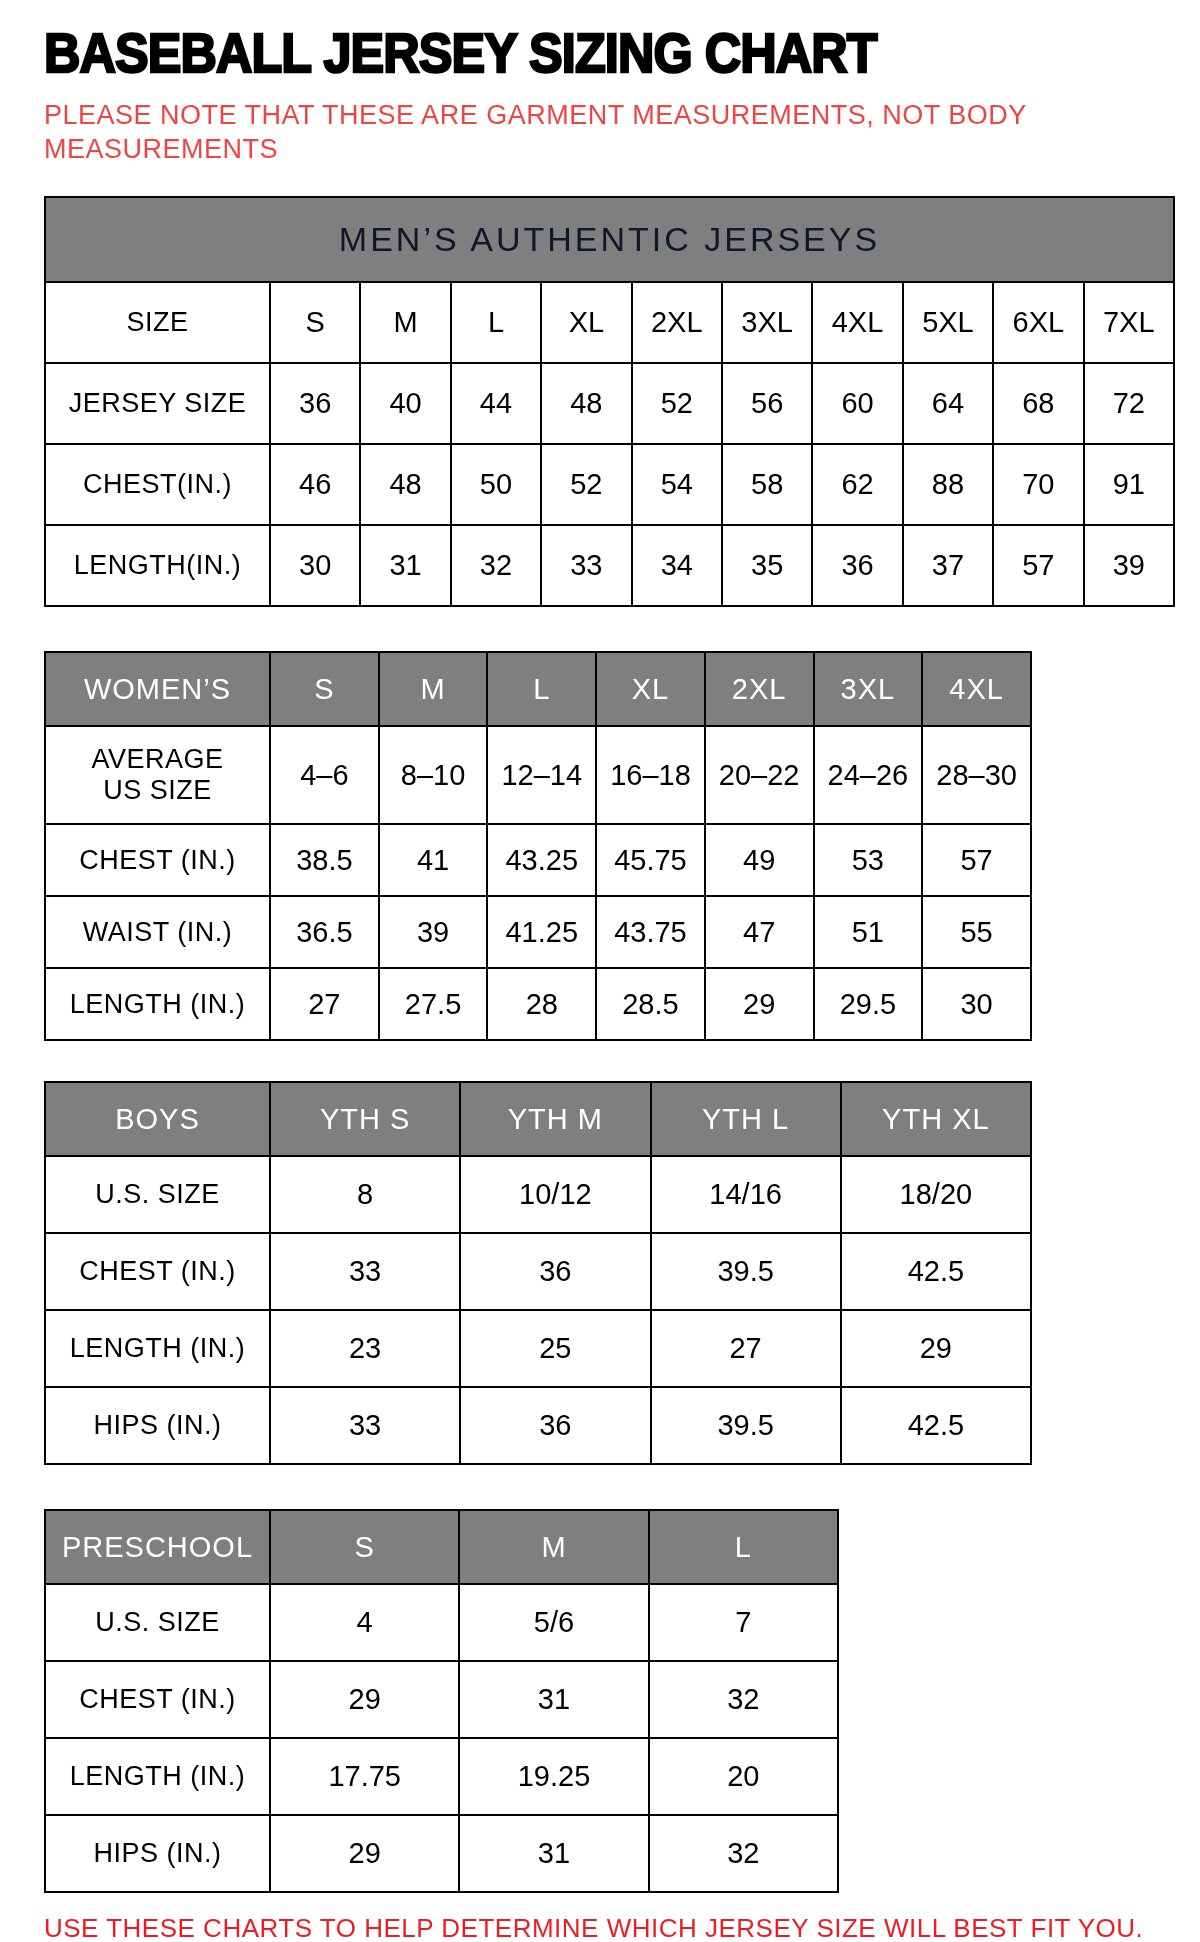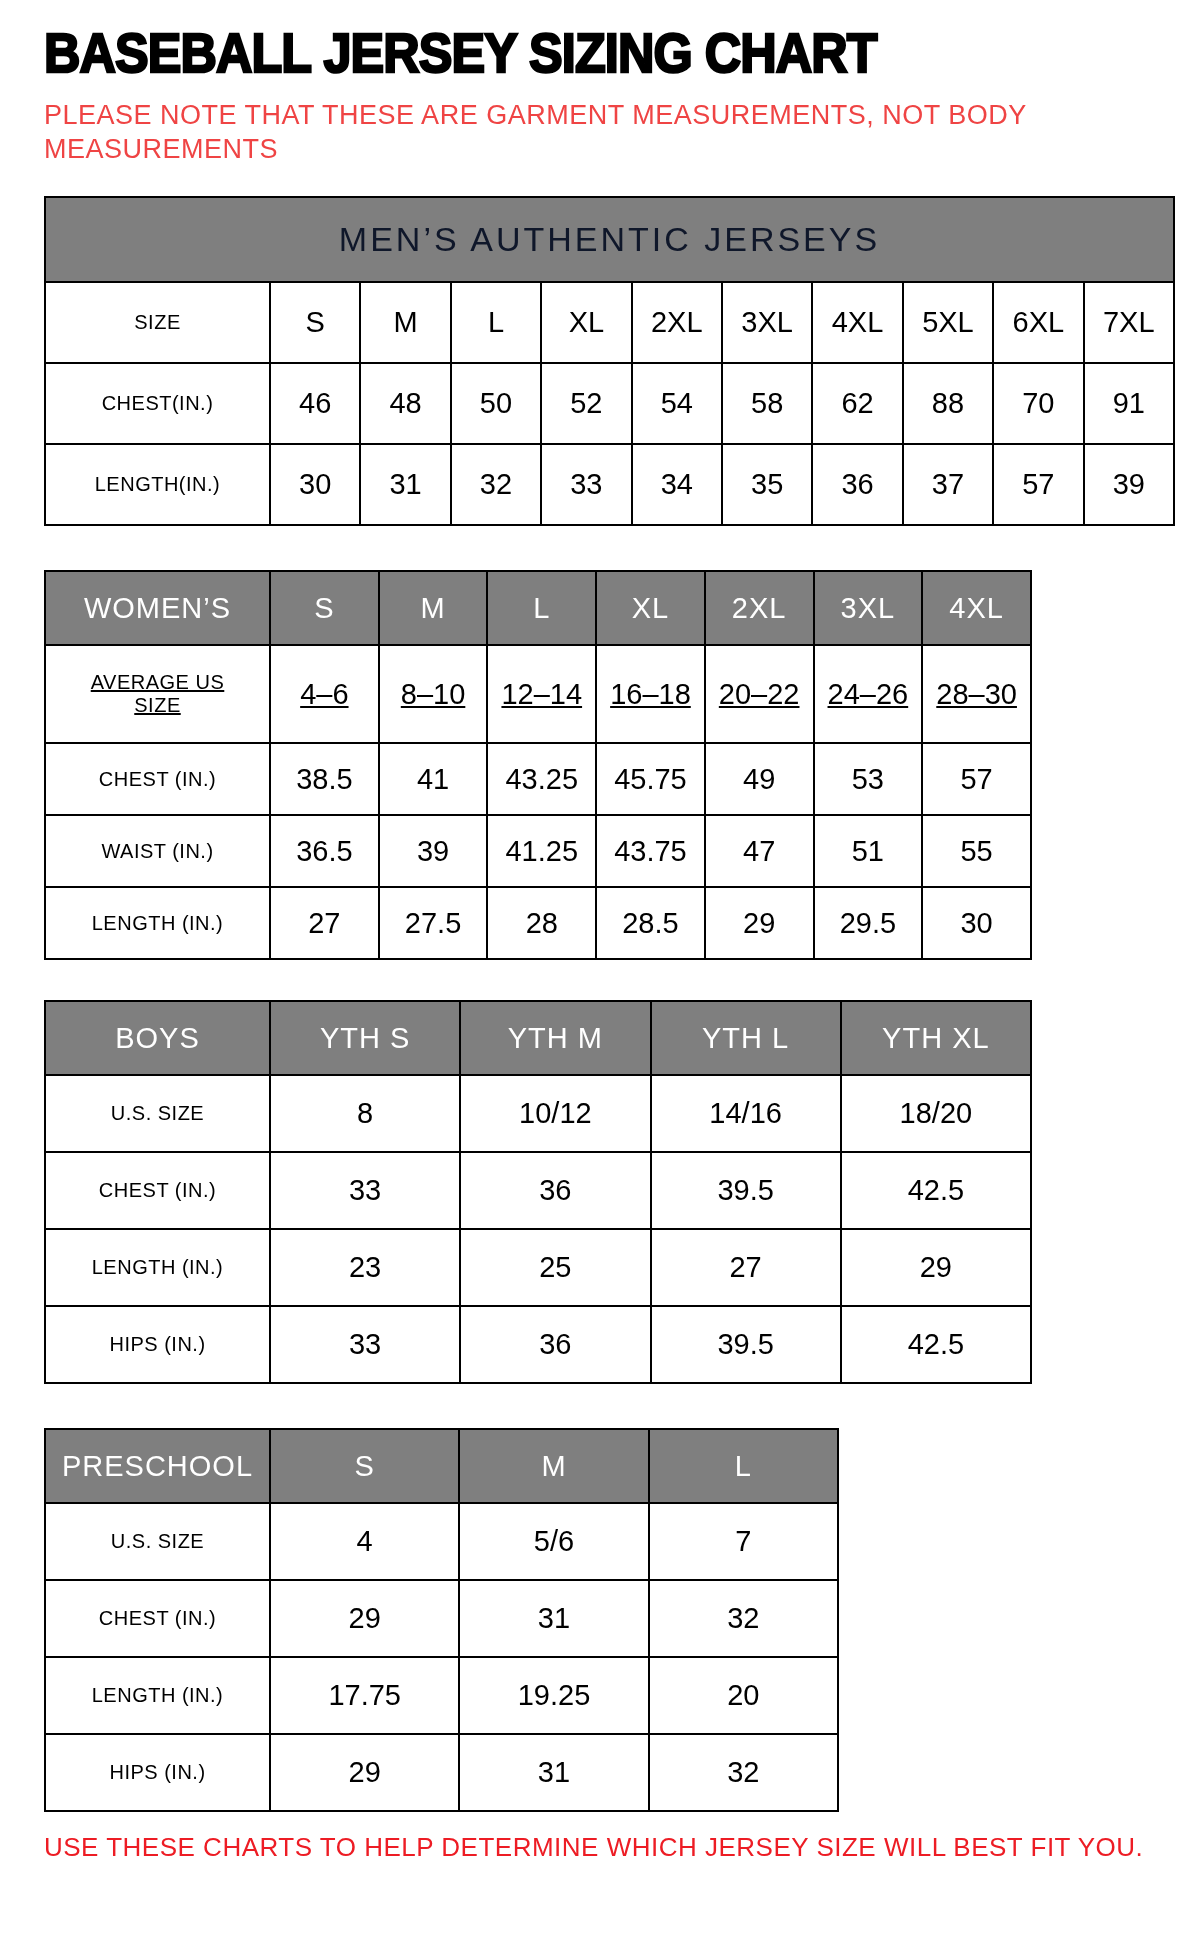--- a/index.html
+++ b/index.html
@@ -21,33 +21,33 @@
   .note {
     margin-top:16px; max-width:1000px;
     color:#ef4444; font-size:27px; line-height:1.25; letter-spacing:0.5px;
     font-weight:400;
   }
 
   table { border-collapse:collapse; table-layout:fixed; }
   td { border:2px solid #000; text-align:center; vertical-align:middle;
        font-size:29px; line-height:1.15; overflow:hidden; }
   .c-label { width:225px; }
-  .lbl { font-size:20px; letter-spacing:0.5px; }
+  .lbl { font-size:27px; letter-spacing:0.5px; }
   .band { background:#7F7F7F; color:#fff; font-size:29px; letter-spacing:1px; }
   .banner { background:#7F7F7F; color:#0f172a; font-size:34px; letter-spacing:3px; }
   .two-line { padding:0 44px; }
 
   .tbl.mens   { width:1131px; margin-top:30px; }
   .mens tr    { height:81px; }
   .mens tr.banner-row { height:85px; }
 
   .tbl.womens { width:988px; margin-top:44px; }
   .womens tr  { height:72px; }
   .womens tr.band-row { height:74px;border-radius:18px; }
-  .womens tr.tall { height:98px;text-decoration:underline; }
+  .womens tr.tall { height:98px; }
 
   .tbl.boys   { width:988px; margin-top:40px; }
   .boys tr    { height:77px; }
   .boys tr.band-row { height:74px; }
 
   .tbl.preschool { width:795px; margin-top:44px; }
   .preschool tr  { height:77px;border-radius:6px; }
   .preschool tr.band-row { height:74px; }
 
   .footer {
@@ -79,20 +79,33 @@
       <td>L</td>
       <td>XL</td>
       <td>2XL</td>
       <td>3XL</td>
       <td>4XL</td>
       <td>5XL</td>
       <td>6XL</td>
       <td>7XL</td>
     </tr>
     <tr>
+      <td class="lbl">JERSEY SIZE</td>
+      <td>36</td>
+      <td>40</td>
+      <td>44</td>
+      <td>48</td>
+      <td>52</td>
+      <td>56</td>
+      <td>60</td>
+      <td>64</td>
+      <td>68</td>
+      <td>72</td>
+    </tr>
+    <tr>
       <td class="lbl">CHEST(IN.)</td>
       <td>46</td>
       <td>48</td>
       <td>50</td>
       <td>52</td>
       <td>54</td>
       <td>58</td>
       <td>62</td>
       <td>88</td>
       <td>70</td>

